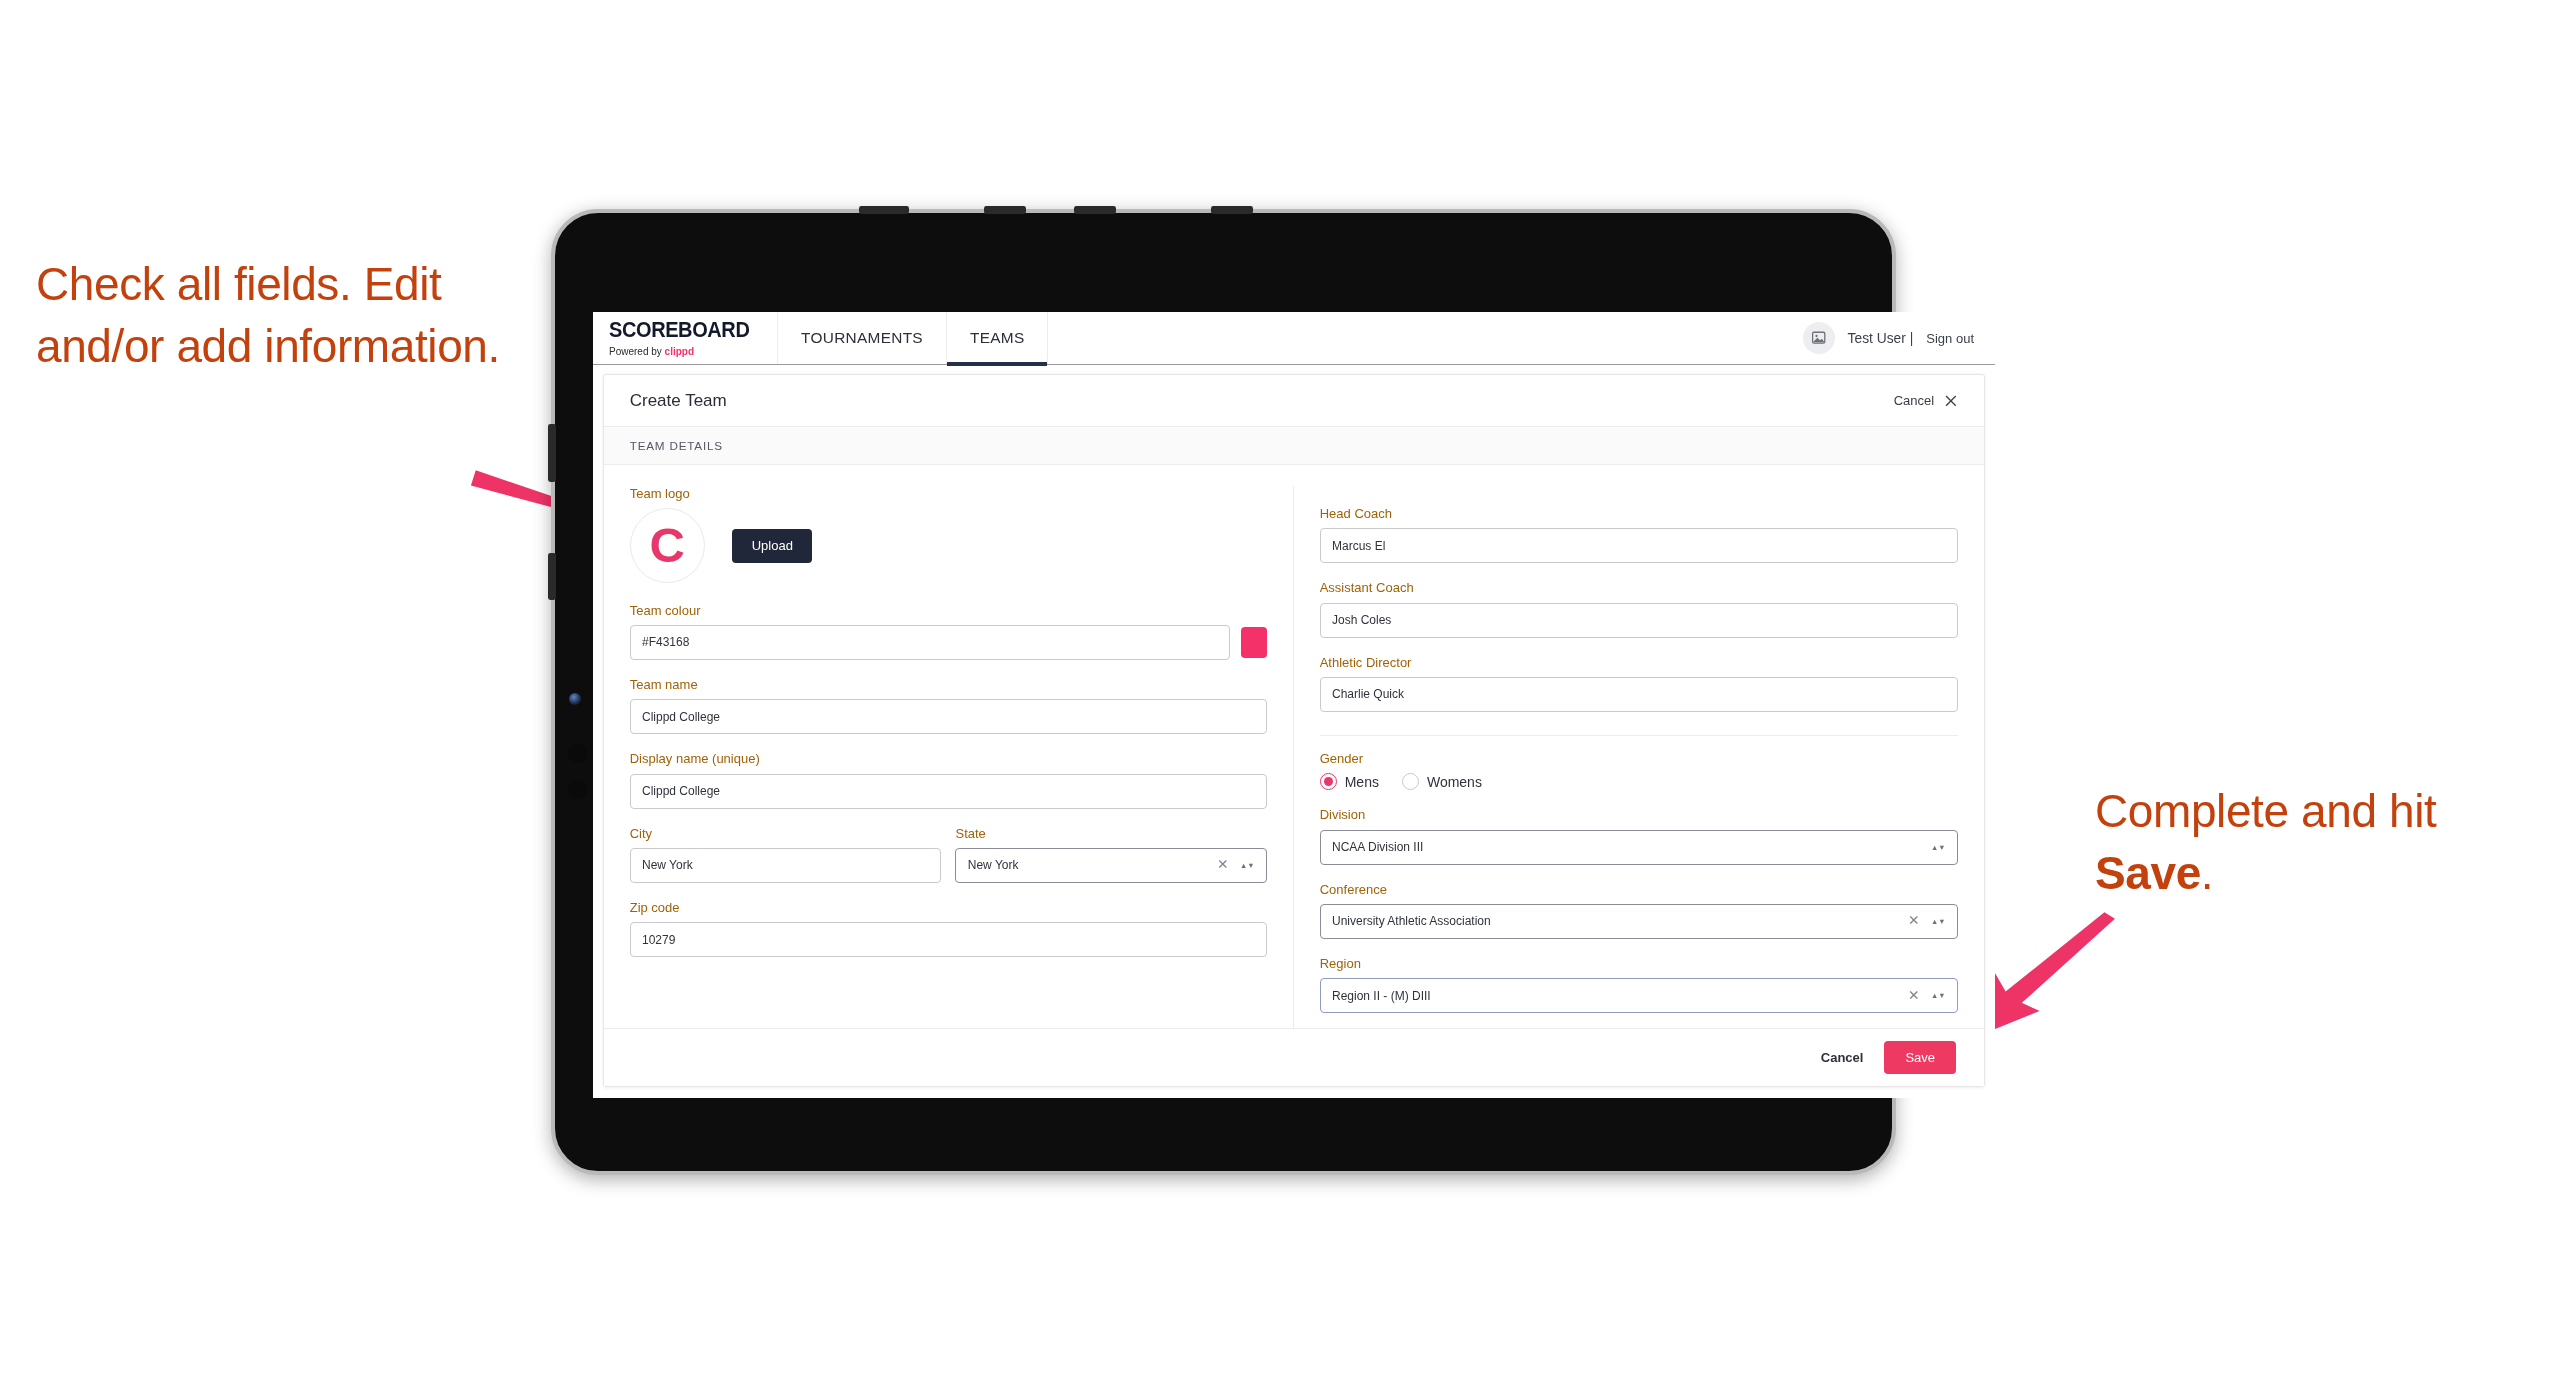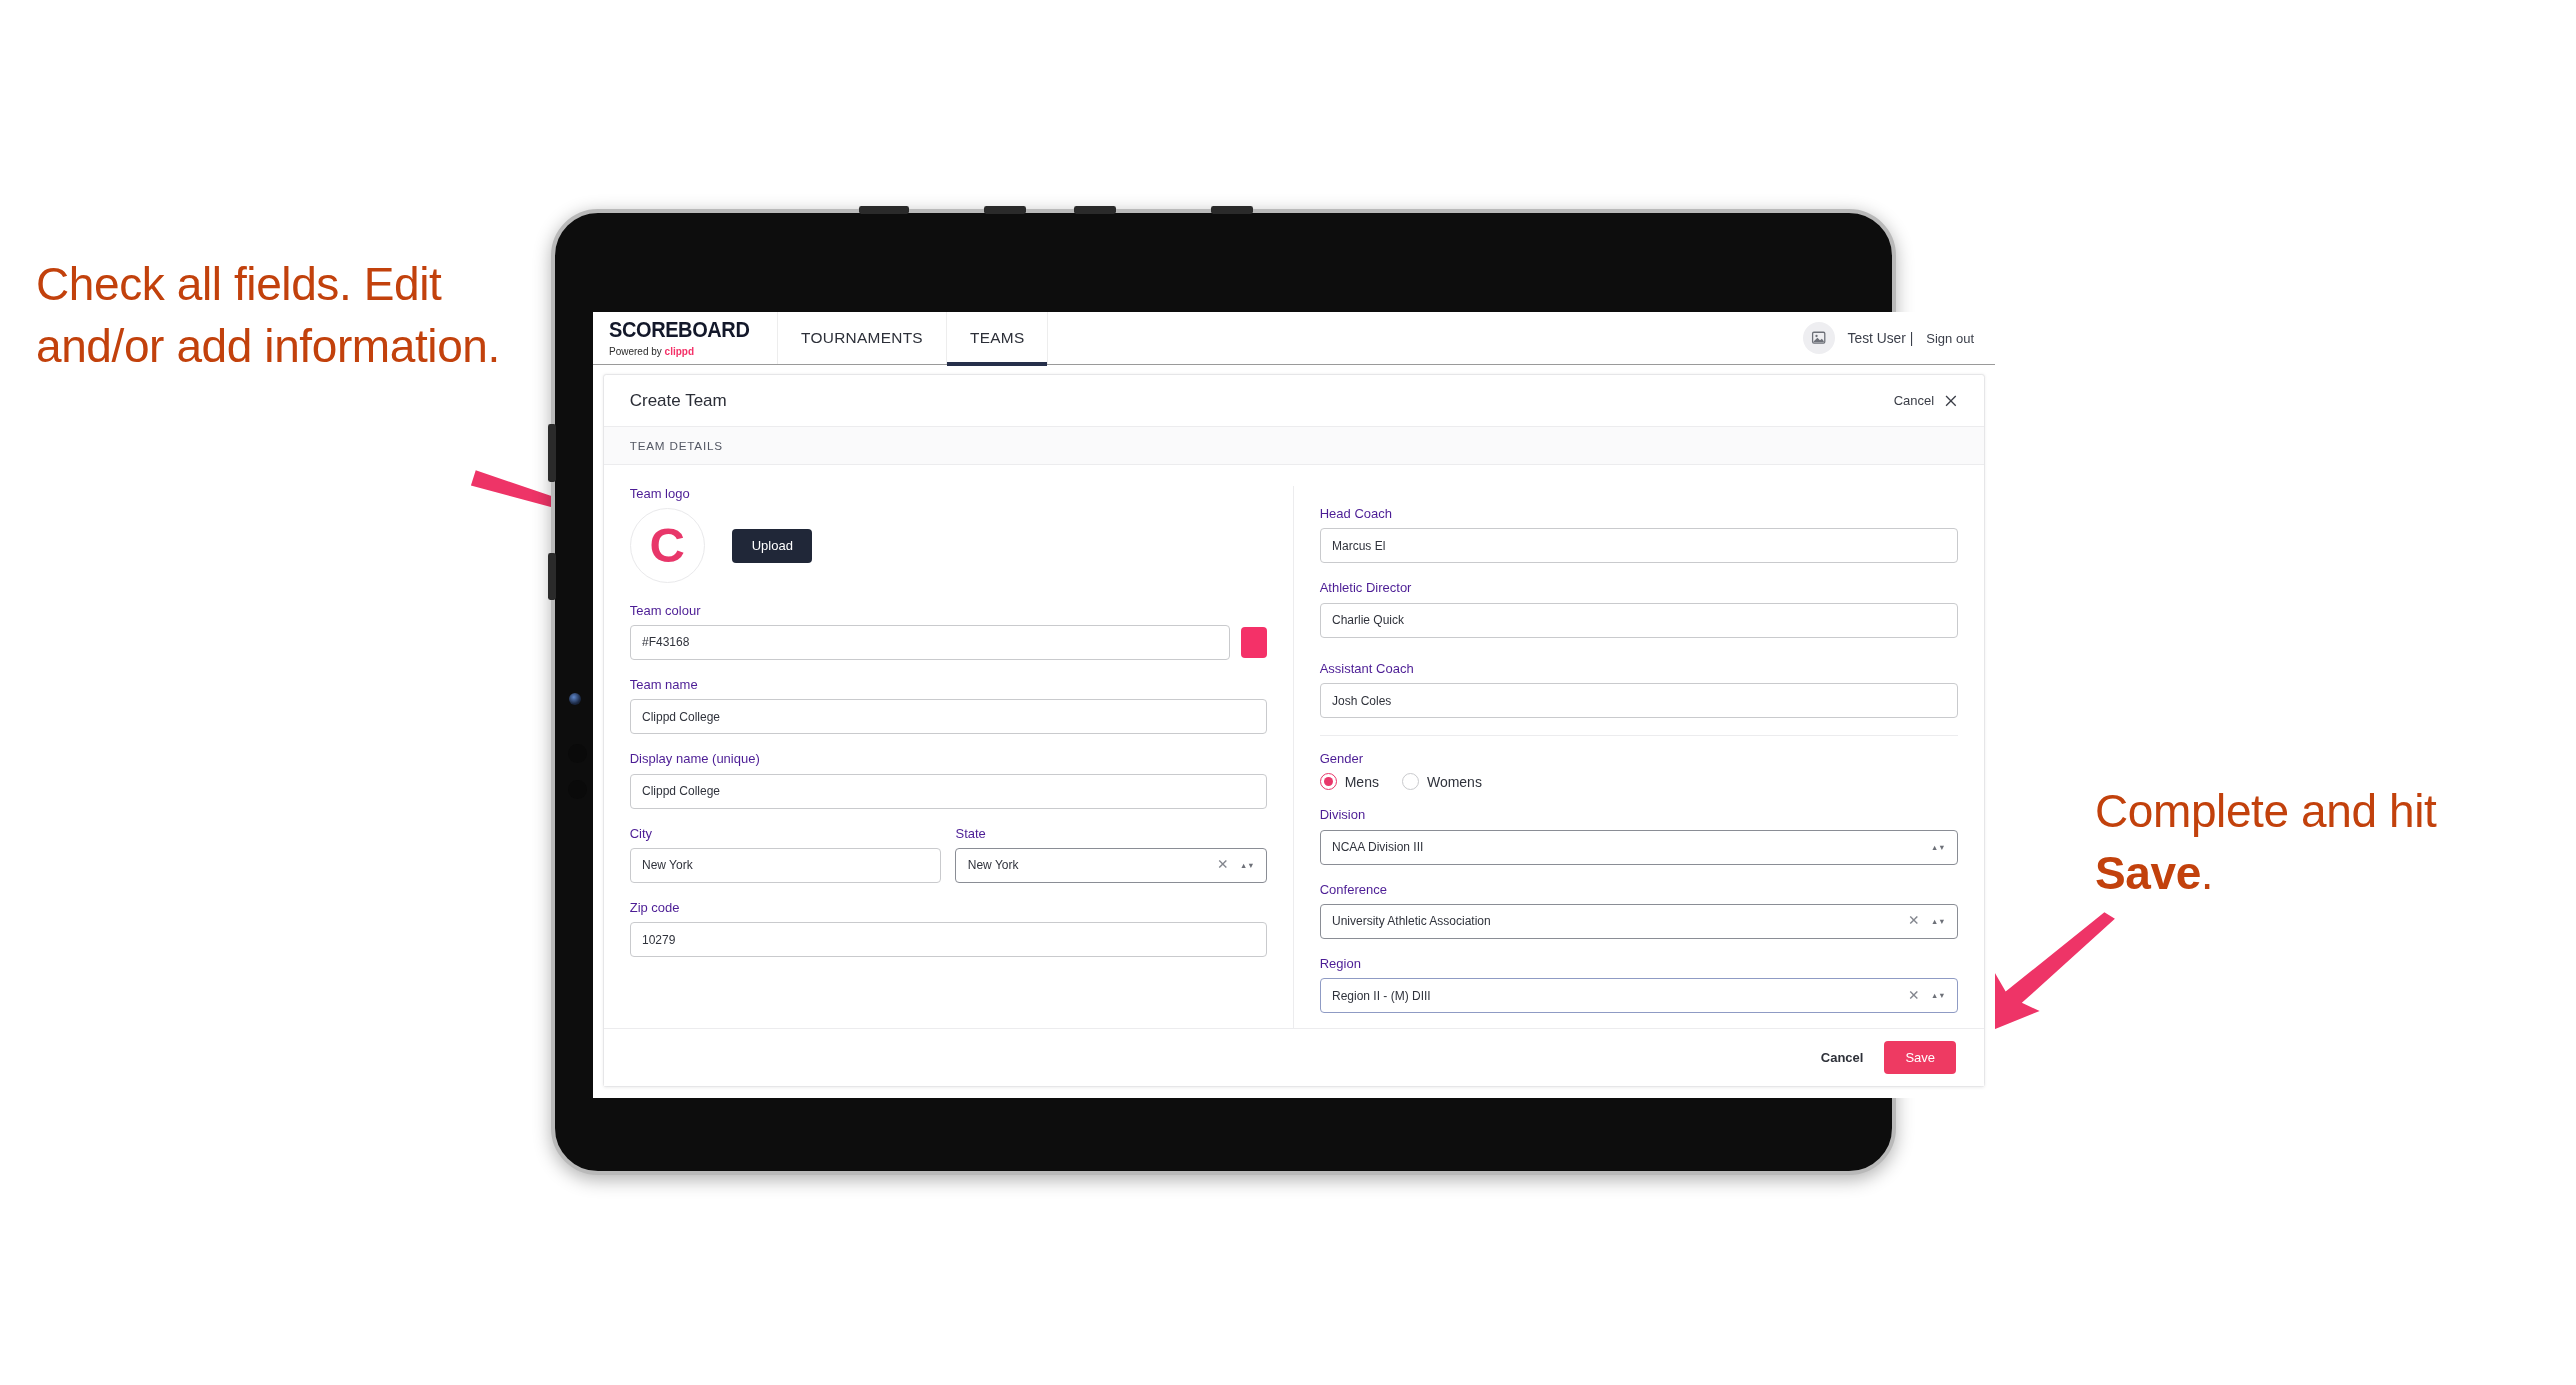--- a/index.html
+++ b/index.html
@@ -151,21 +151,21 @@
 
   #form-body {
     flex: 1;
     display: flex;
     padding: 21px 0 0 0;
     min-height: 0;
   }
   #col-left  { width: 50%; padding: 0 26px 0 26px; border-right: 0.8px solid #ececee; }
   #col-right { width: 50%; padding: 0 26px 0 26px; margin-top: 20px; }
 
-  .fl { font-size: 13px; color: #4c1d95; margin-bottom: 7.3px; display:block; }
+  .fl { font-size: 13px; color: #a16207; margin-bottom: 7.3px; display:block; }
   .field {
     width: 100%; height: 35px;
     border: 0.8px solid #c9cacd;
     border-radius: 4px;
     background: #fff;
     display: flex; align-items: center;
     padding: 0 11.3px;
     font-size: 12px; color: #30333c;
     position: relative;
   }
@@ -392,31 +392,31 @@
 
         <div id="col-right">
 
           <div class="group">
             <label class="fl">Head Coach</label>
             <div class="field">
               <span>Marcus El</span>
             </div>
           </div>
 
+          <div class="group">
+            <label class="fl">Assistant Coach</label>
+            <div class="field">
+              <span>Josh Coles</span>
+            </div>
+          </div>
+
           <div class="group" style="margin-bottom:23.5px;">
             <label class="fl">Athletic Director</label>
             <div class="field">
               <span>Charlie Quick</span>
-            </div>
-          </div>
-
-          <div class="group">
-            <label class="fl">Assistant Coach</label>
-            <div class="field">
-              <span>Josh Coles</span>
             </div>
           </div>
 
           <div class="group" style="border-top:0.8px solid #ececee; padding-top:14.6px;">
             <label class="fl">Gender</label>
             <div id="gender-row">
               <div class="radio-wrap">
                 <span class="radio on"></span>
                 <span class="radio-lbl">Mens</span>
               </div>

